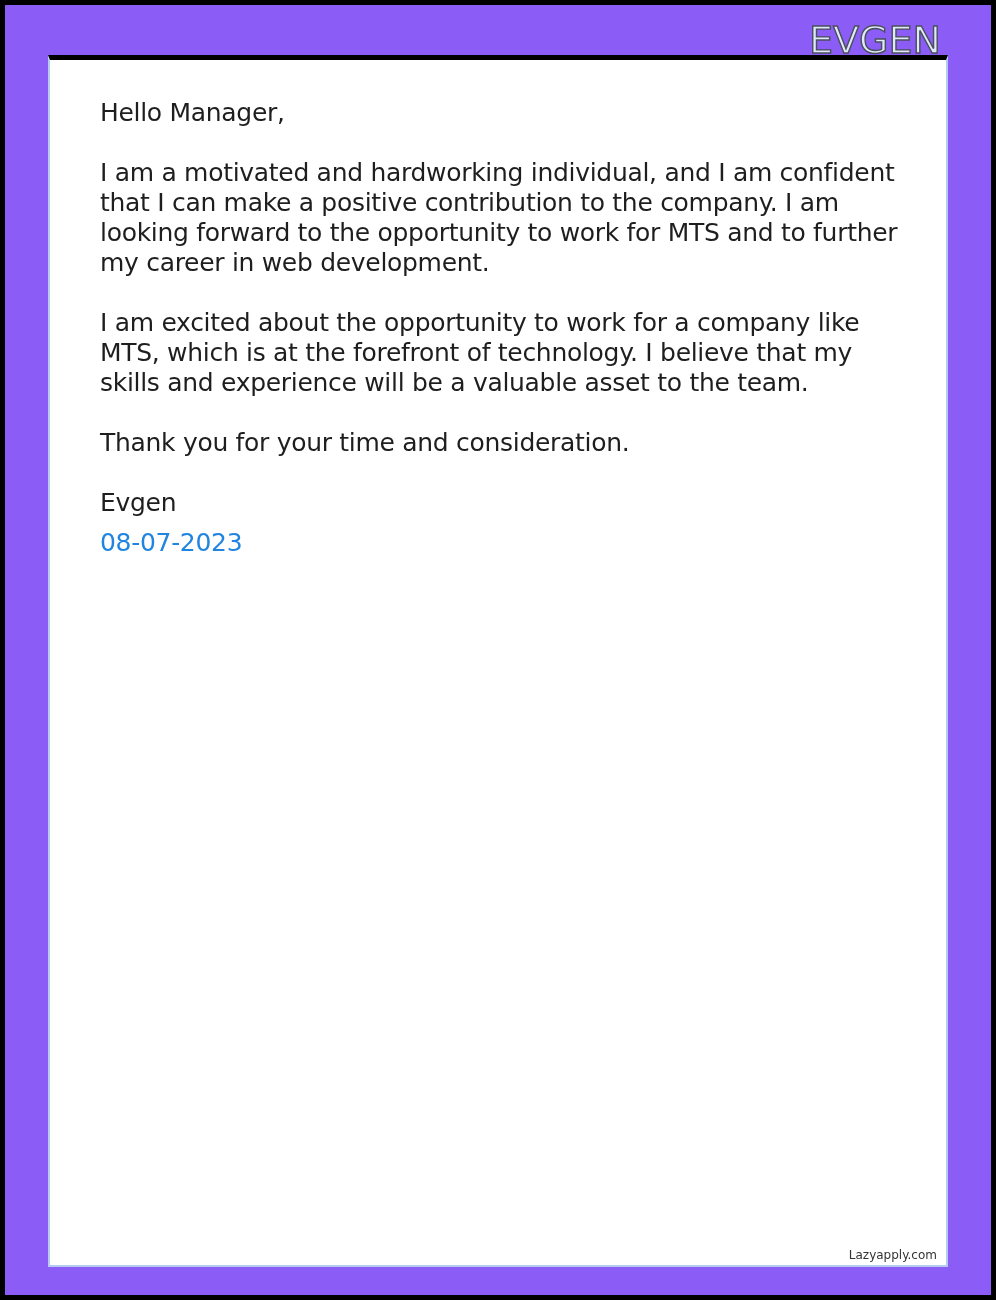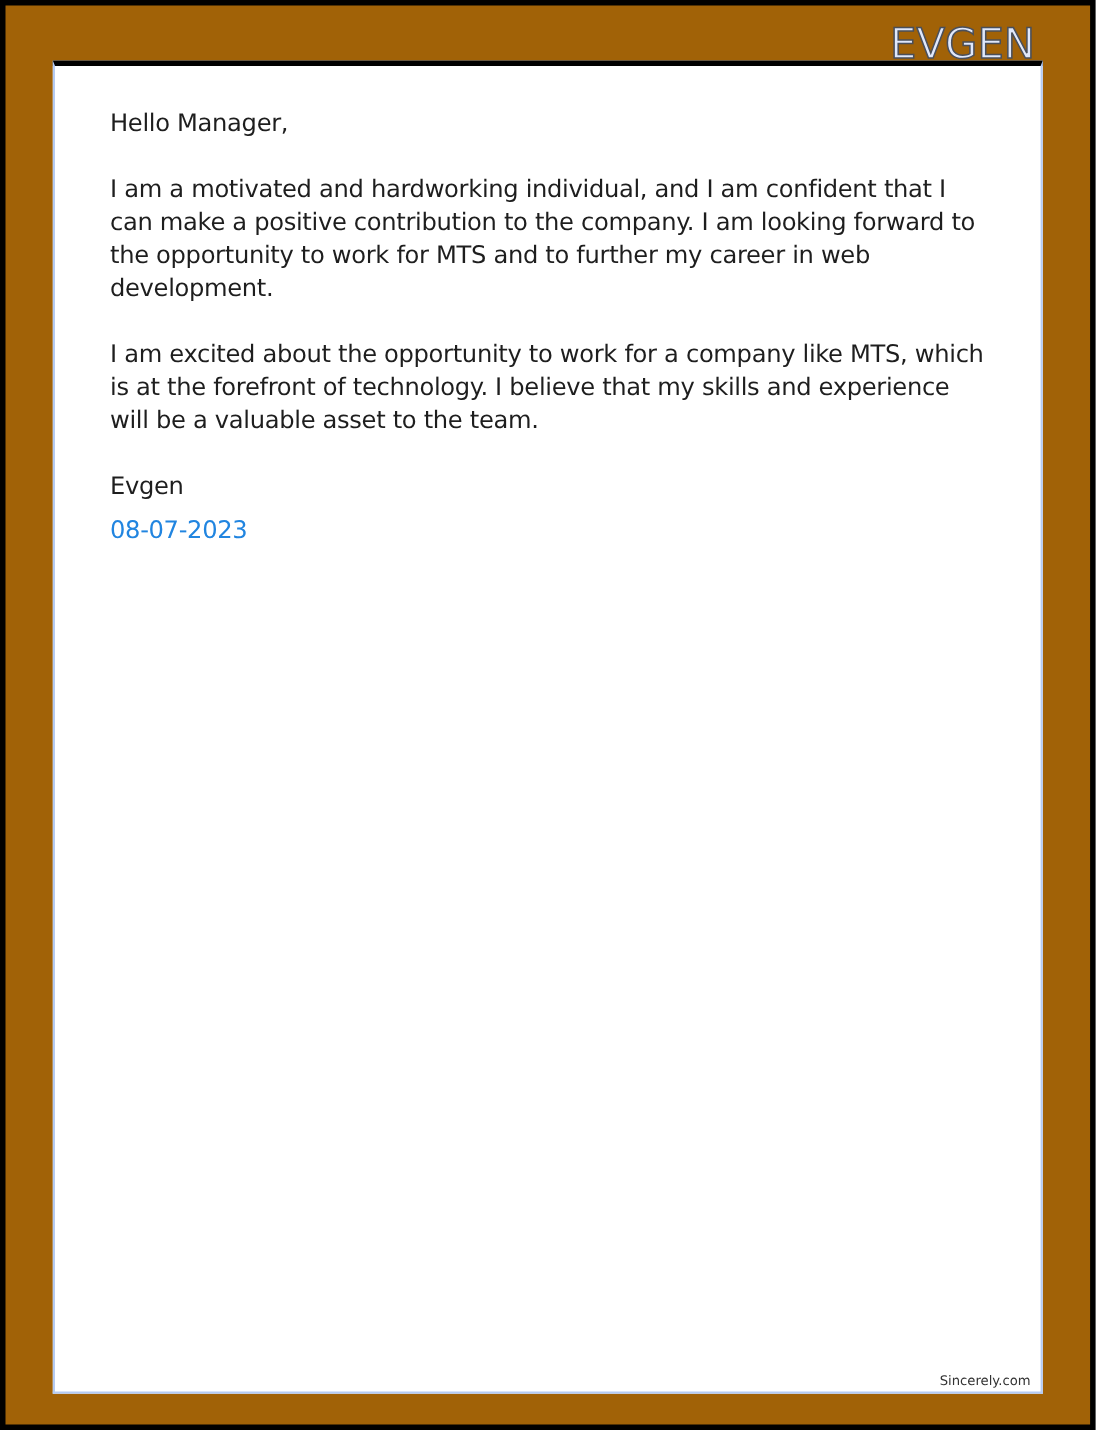--- a/index.html
+++ b/index.html
@@ -1,36 +1,37 @@
 <!DOCTYPE html>
 <html><head>
 <meta charset="utf-8">
 <style>
   html, body { margin:0; padding:0; }
   body { width:996px; height:1300px; background:#000; position:relative; overflow:hidden; }
-  .frame { position:absolute; left:5px; top:5px; width:986px; height:1290px; background:#a16207; }
+  .frame { position:absolute; left:5px; top:5px; width:986px; height:1290px; background:#8b5cf6; }
   .logo { position:absolute; right:50px; top:12px; font-family:"DejaVu Sans", sans-serif; font-size:38px;
           color:#e0e8fb; -webkit-text-stroke:1.4px #4a4f5a; letter-spacing:0px; line-height:46px; }
   .paper { position:absolute; left:43px; top:50px; width:896px; height:1205px; background:#fff;
            border-top:5px solid #000; border-left:2px solid #b5cbf2; border-right:2px solid #b5cbf2; border-bottom:2px solid #b5cbf2; }
   .content { position:absolute; left:50px; top:38px; width:800px; font-family:"DejaVu Sans", sans-serif;
-             font-size:22px; line-height:30px; color:#1e1e1e; letter-spacing:-0.3px; }
+             font-size:25px; line-height:30px; color:#1e1e1e; letter-spacing:-0.3px; }
   .content p { margin:0 0 30px 0; }
   .content p.sig { margin-bottom:10px; }
   .date { color:#2185e0; }
   .footer { position:absolute; right:9px; bottom:3px; font-family:"DejaVu Sans", sans-serif; font-size:12px; color:#333; }
 </style>
 </head>
 <body>
 
 <div class="frame">
   <div class="logo">EVGEN</div>
   <div class="paper">
     <div class="content">
       <p>Hello Manager,</p>
       <p>I am a motivated and hardworking individual, and I am confident that I can make a positive contribution to the company. I am looking forward to the opportunity to work for MTS and to further my career in web development.</p>
       <p>I am excited about the opportunity to work for a company like MTS, which is at the forefront of technology. I believe that my skills and experience will be a valuable asset to the team.</p>
+      <p>Thank you for your time and consideration.</p>
       <p class="sig">Evgen</p>
       <p class="date">08-07-2023</p>
     </div>
-    <div class="footer">Sincerely.com</div>
+    <div class="footer">Lazyapply.com</div>
   </div>
 </div>
 
 </body></html>

